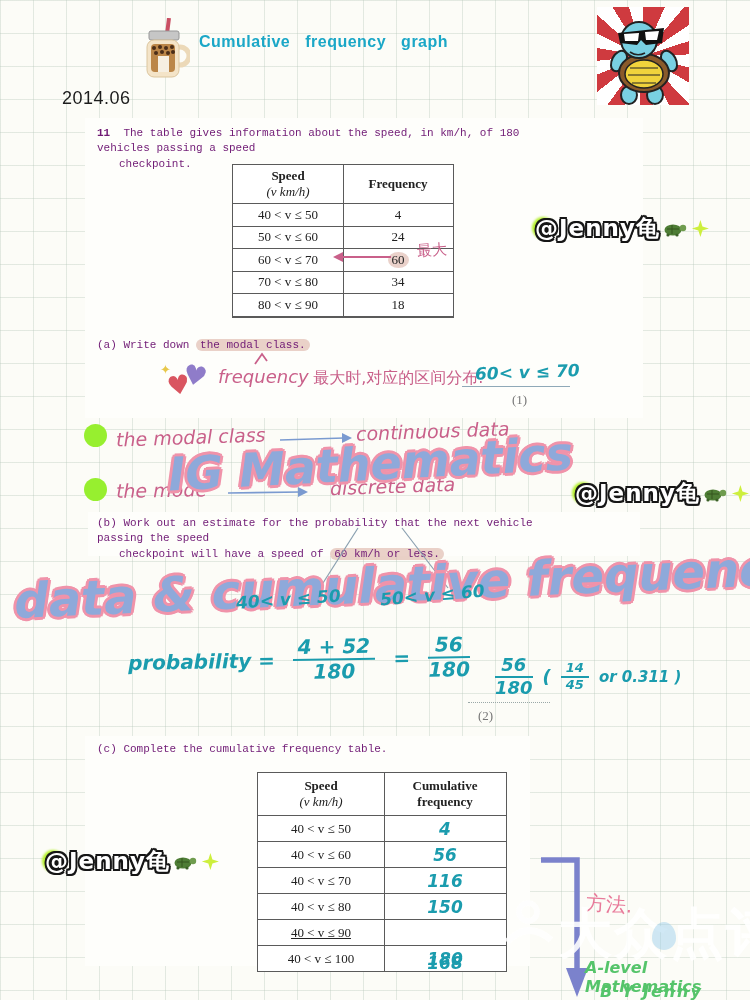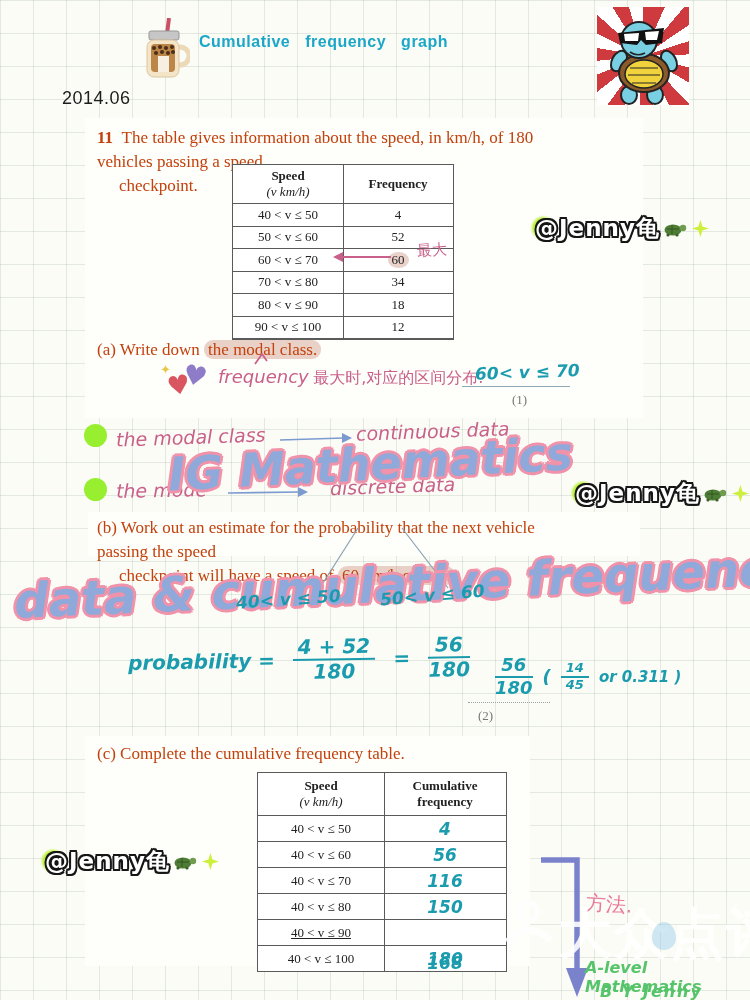--- a/index.html
+++ b/index.html
@@ -11,21 +11,21 @@
       linear-gradient(to right,rgba(185,202,188,.38) 1px,transparent 1px),
       linear-gradient(to bottom,rgba(185,202,188,.38) 1px,transparent 1px);
     background-size:33px 33px;
   }
   .abs{position:absolute;}
   .paper{position:absolute;background:#fefefb;}
   
   .page-title{font-weight:bold;font-size:16px;color:#1ba7c7;letter-spacing:.5px;word-spacing:10px;font-family:"Liberation Sans",sans-serif;}
   .date{font-size:18px;color:#1c1c1c;letter-spacing:.5px;}
   
-  .exam{font-family:Liberation Serif, serif;font-size:17px;color:#c2410c;line-height:1.4;}
+  .exam{font-family:Liberation Mono, monospace;font-size:11px;color:#701a75;line-height:1.4;}
   .exam b{font-weight:bold;}
   .hl{background:rgba(217,171,159,.55);border-radius:9px;padding:0 4px;}
   
   .xtable{position:absolute;background:#fff;border:1.2px solid #5a5a5a;font-family:"Liberation Serif",serif;color:#222;}
   .trow{display:flex;border-bottom:1.1px solid #5a5a5a;}
   .trow:last-child{border-bottom:none;}
   .tc{display:flex;align-items:center;justify-content:center;text-align:center;font-size:13px;}
   .tc1{border-right:1.1px solid #5a5a5a;}
   .thead{font-weight:bold;line-height:1.25;}
   .thead .sub{font-weight:normal;font-style:italic;}
@@ -119,39 +119,35 @@
       <span class="sub">(v km/h)</span>
     </div>
     <div class="tc thead" style="width:108px;">Frequency</div>
   </div>
   <div class="trow" style="height:21.5px;">
     <div class="tc tc1" style="width:110px;">40 &lt; v ≤ 50</div>
     <div class="tc" style="width:108px;">4</div>
   </div>
   <div class="trow" style="height:21.5px;">
     <div class="tc tc1" style="width:110px;">50 &lt; v ≤ 60</div>
-    <div class="tc" style="width:108px;">52</div>
+    <div class="tc" style="width:108px;">24</div>
   </div>
   <div class="trow" style="height:21.5px;">
     <div class="tc tc1" style="width:110px;">60 &lt; v ≤ 70</div>
     <div class="tc" style="width:108px;">
       <span class="hl" style="border-radius:50%;">60</span>
     </div>
   </div>
   <div class="trow" style="height:21.5px;">
     <div class="tc tc1" style="width:110px;">70 &lt; v ≤ 80</div>
     <div class="tc" style="width:108px;">34</div>
   </div>
   <div class="trow" style="height:21.5px;">
     <div class="tc tc1" style="width:110px;">80 &lt; v ≤ 90</div>
     <div class="tc" style="width:108px;">18</div>
-  </div>
-  <div class="trow" style="height:21.5px;">
-    <div class="tc tc1" style="width:110px;">90 &lt; v ≤ 100</div>
-    <div class="tc" style="width:108px;">12</div>
   </div>
   <svg class="abs" style="left:98px;top:85px;" width="65" height="14" viewBox="0 0 65 14">
     <line x1="60" y1="7" x2="10" y2="7" stroke="#c9608a" stroke-width="2"></line>
     <polygon points="12,2 2,7 12,12" fill="#c9608a"></polygon>
   </svg>
   <span class="abs hw-pink" style="left:184px;top:76px;font-size:15px;font-style:normal;transform:rotate(-4deg);">最大</span>
 </div>
 
 <div class="wm" style="left:535px;top:213px;">
   <div class="wm-glow"></div>

